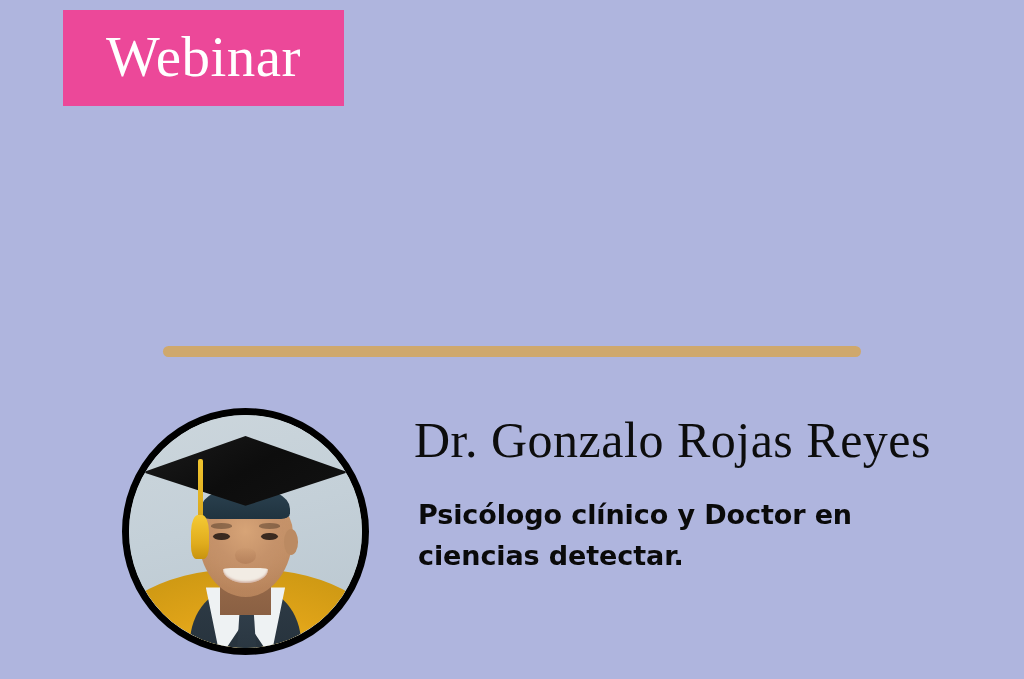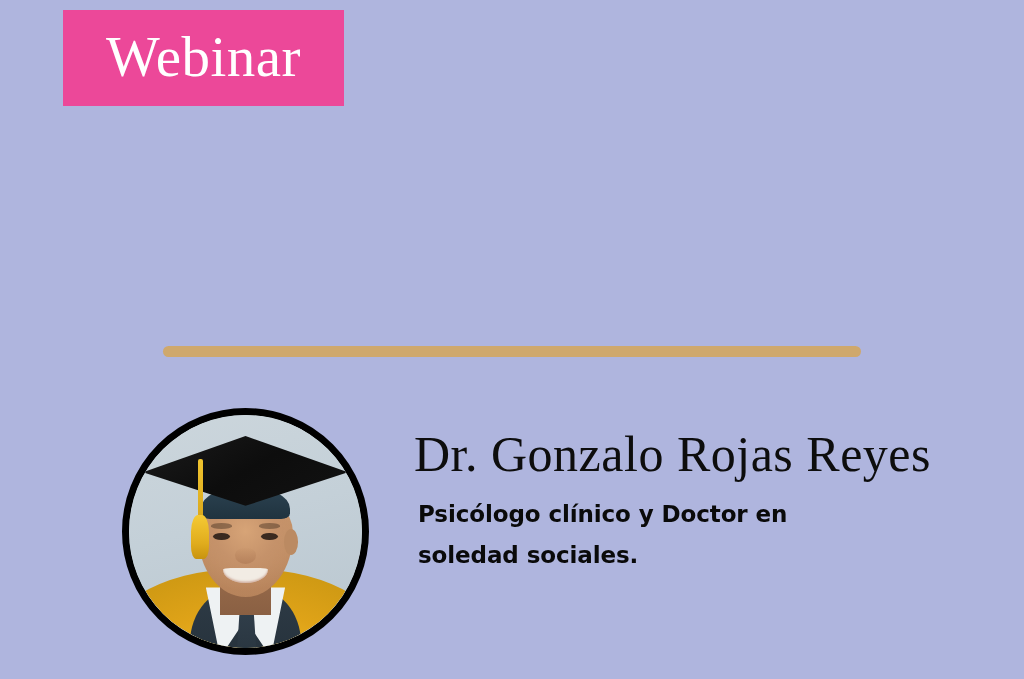--- a/index.html
+++ b/index.html
@@ -247,36 +247,36 @@
     width: 8%;
     height: 19%;
     background: linear-gradient(180deg, #f5ca34 0%, #e0ac1d 65%, #c8930f 100%);
     border-radius: 38% 38% 28% 28%;
   }
 
   
   #speaker-name {
     position: absolute;
     left: 414px;
-    top: 427px;
+    top: 413px;
     font-family: "Liberation Serif", "DejaVu Serif", serif;
     font-size: 50px;
     line-height: 1.1;
     color: #0d0d0d;
     letter-spacing: 0.5px;
     white-space: nowrap;
   }
   #speaker-role {
     position: absolute;
     left: 418px;
     top: 494px;
     width: 470px;
     font-family: "DejaVu Sans", "Liberation Sans", sans-serif;
     font-weight: 700;
-    font-size: 23px;
+    font-size: 27px;
     line-height: 41px;
     color: #0a0a0a;
     letter-spacing: -0.1px;
   }
   .role-line { display: block; white-space: nowrap; }
 </style>
 </head>
 <body>
 
 <div id="slide">
@@ -309,16 +309,16 @@
       <div class="ph-board"></div>
       <div class="ph-tassel-cord"></div>
       <div class="ph-tassel-knot"></div>
     </div>
   </div>
 
   <div id="speaker-name">Dr. Gonzalo Rojas Reyes</div>
 
   <div id="speaker-role">
     <span class="role-line">Psicólogo clínico y Doctor en</span>
-    <span class="role-line">soledad sociales.</span>
+    <span class="role-line">ciencias detectar.</span>
   </div>
 
 </div>
 
 </body></html>

